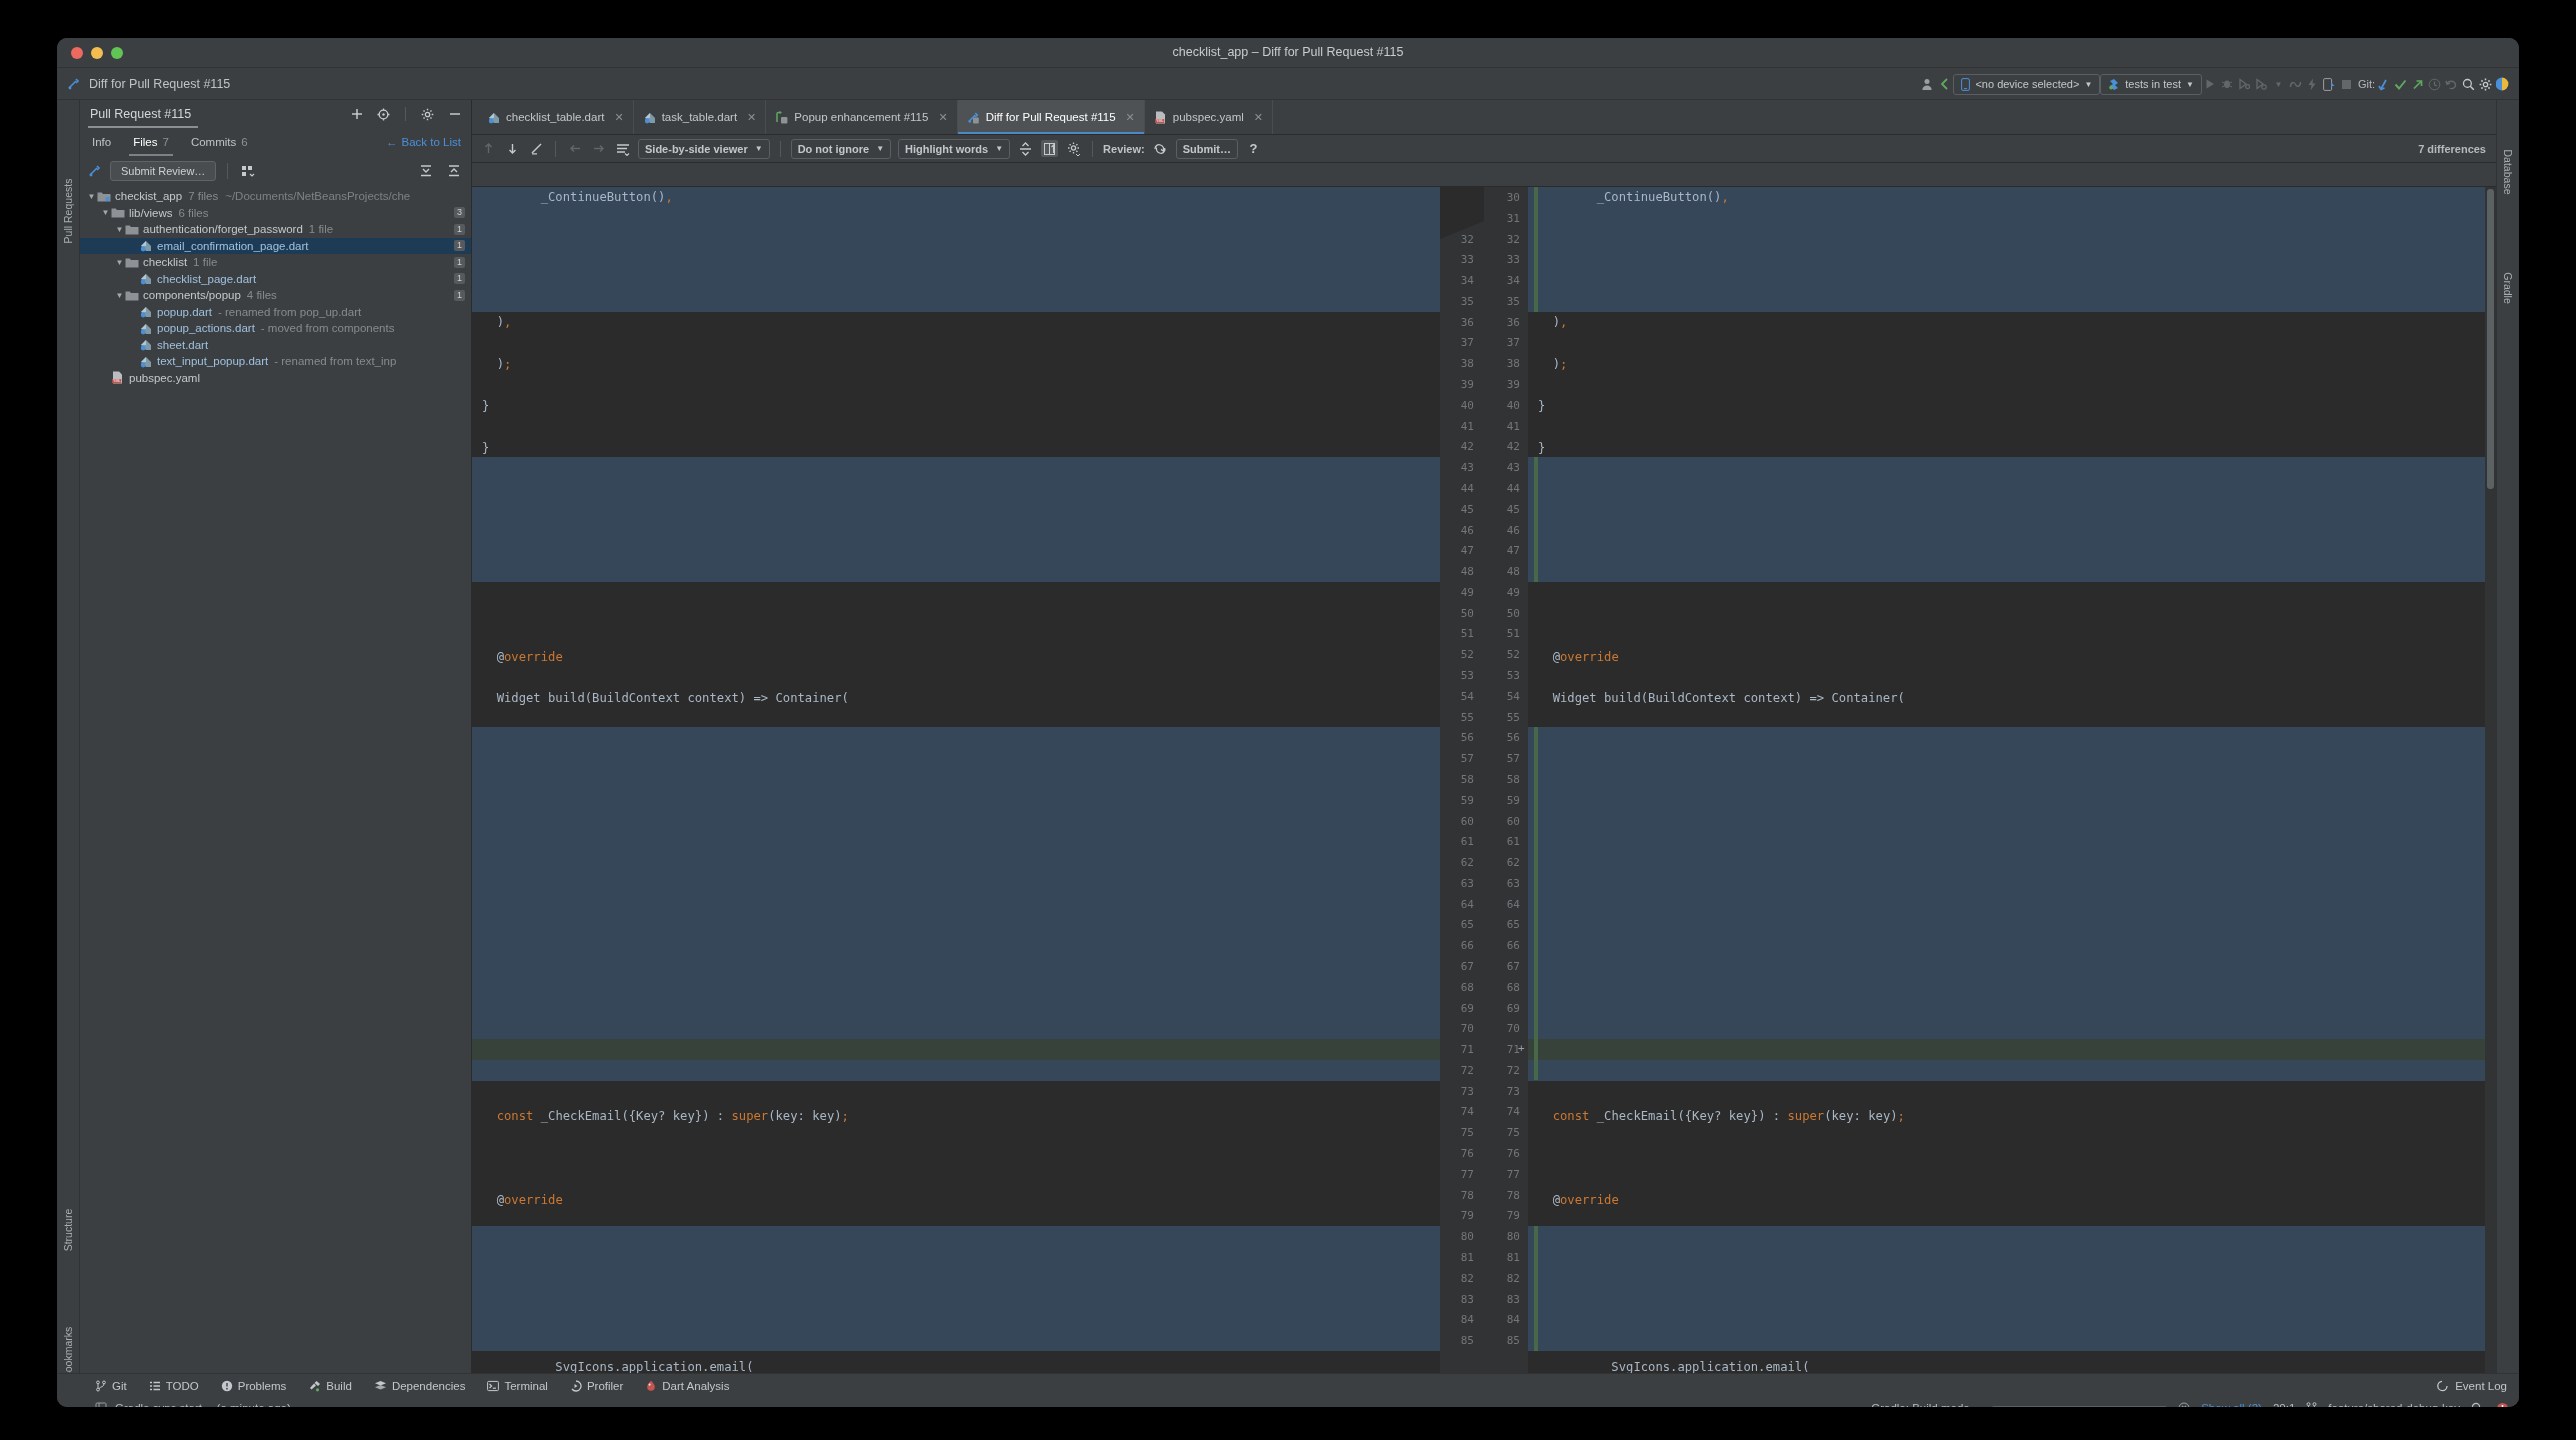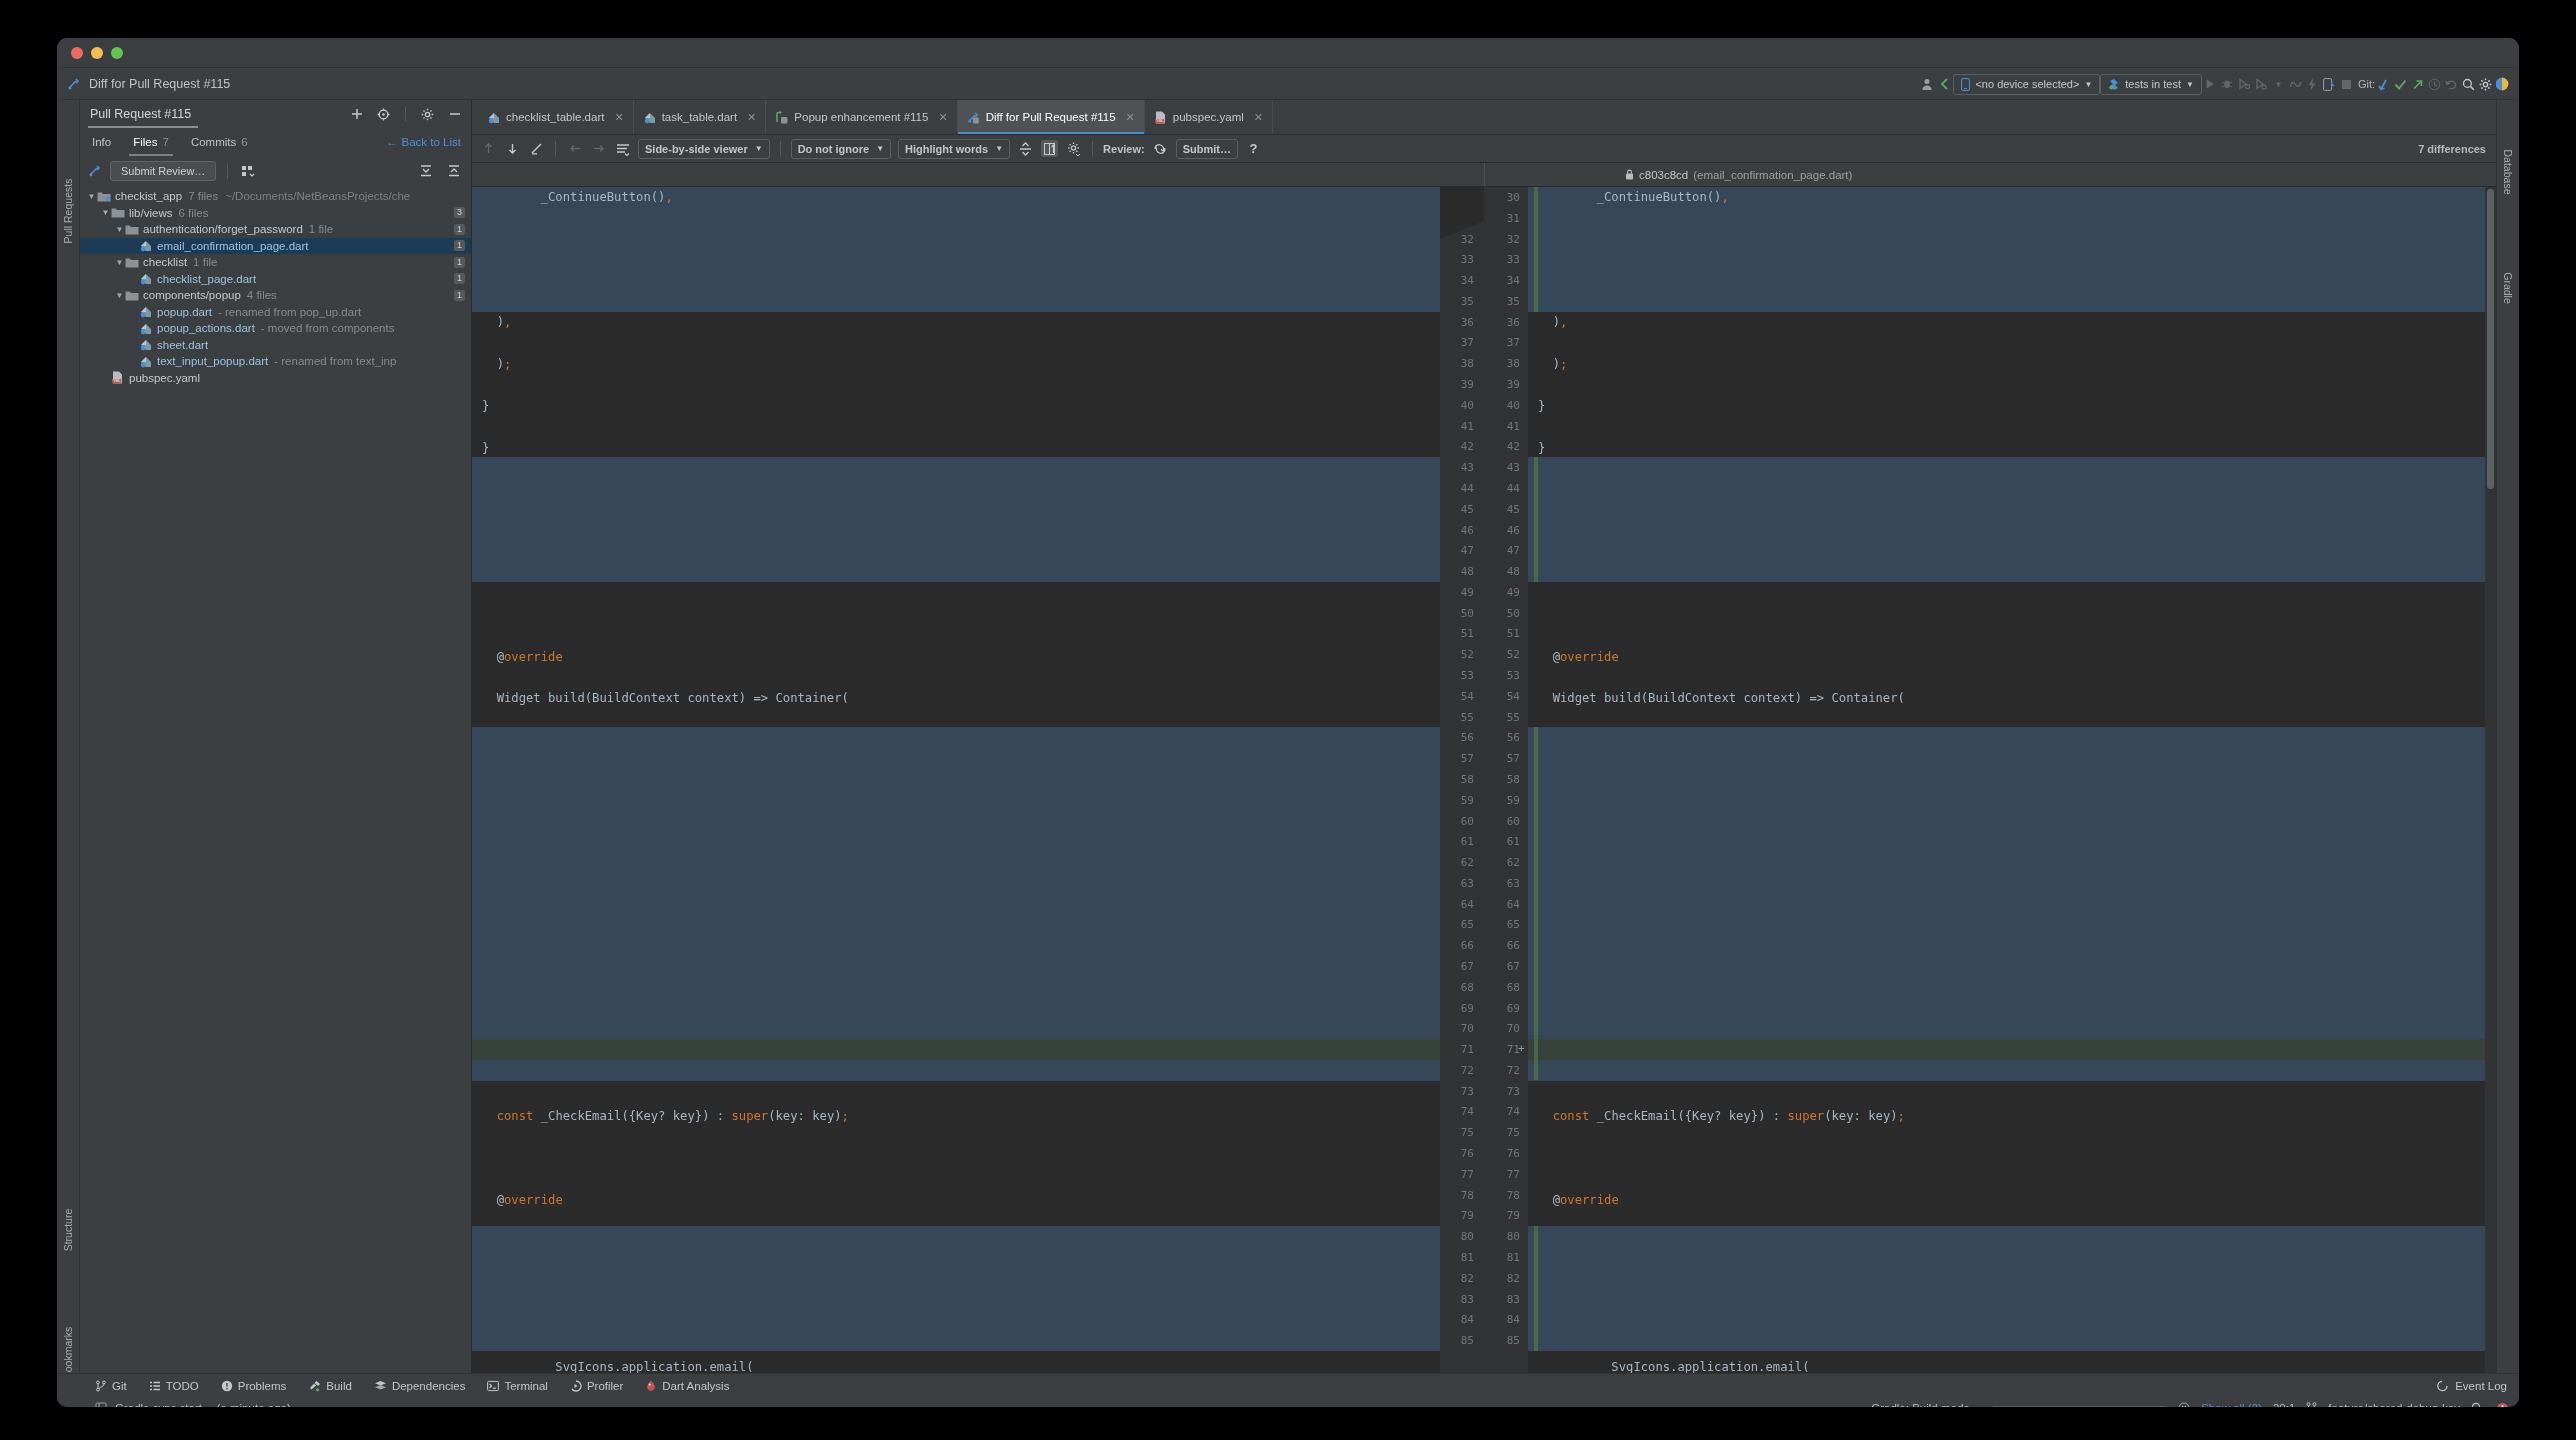--- a/index.html
+++ b/index.html
@@ -135,20 +135,21 @@
 <body>
 
 <div class="win">
 
   <div class="titlebar">
     <div class="lights">
       <div class="light l-red"></div>
       <div class="light l-yel"></div>
       <div class="light l-grn"></div>
     </div>
+    <div class="win-title">checklist_app – Diff for Pull Request #115</div>
   </div>
 
   <div class="projbar">
     <span class="ic">
       <svg width="14" height="14" viewBox="0 0 14 14">
           <path d="M2 11 L9 4" stroke="#4a90d9" stroke-width="1.6" fill="none"></path>
           <path d="M9 2 L11 4 L9 6" stroke="#4a90d9" stroke-width="1.6" fill="none"></path>
           <circle cx="3" cy="11" r="1.4" fill="#4a90d9"></circle>
         </svg>
     </span>
@@ -702,30 +703,20 @@
 
       <div class="fhdr">
         <div class="fh-l">
           <span>
             <svg width="9" height="11" viewBox="0 0 9 11">
                 <rect x="1" y="4.5" width="7" height="6" rx="1" fill="#b9bdc1"></rect>
                 <path d="M2.6 4.5 V3 a1.9 1.9 0 0 1 3.8 0 V4.5" stroke="#b9bdc1" fill="none" stroke-width="1.1"></path>
               </svg>
           </span>
           <span>2c005ff9</span>
-        </div>
-        <div class="fh-r" style="padding-left:140px">
-          <span>
-            <svg width="9" height="11" viewBox="0 0 9 11">
-                <rect x="1" y="4.5" width="7" height="6" rx="1" fill="#b9bdc1"></rect>
-                <path d="M2.6 4.5 V3 a1.9 1.9 0 0 1 3.8 0 V4.5" stroke="#b9bdc1" fill="none" stroke-width="1.1"></path>
-              </svg>
-          </span>
-          <span>c803c8cd</span>
-          <span style="color:#9ba0a4">(email_confirmation_page.dart)</span>
         </div>
       </div>
 
       <div class="panes">
         <div class="pane left" id="paneL">
           <div class="codearea" id="codeL"><div class="hl" style="top: 0px;"></div><div class="ln code" style="top: 0px;">        _ContinueButton()<span class="p">,</span></div><div class="hl" style="top: 21px;"></div><div class="ln code" style="top: 21px;">      ]<span class="p">,</span></div><div class="hl" style="top: 42px;"></div><div class="ln code" style="top: 42px;">    )<span class="p">,</span></div><div class="hl" style="top: 62px;"></div><div class="ln code" style="top: 62px;">  )<span class="p">,</span></div><div class="hl" style="top: 83px;"></div><div class="ln code" style="top: 83px;">  )<span class="p">;</span></div><div class="hl" style="top: 104px;"></div><div class="ln code" style="top: 104px;">}</div><div class="ln code" style="top: 125px;">}</div><div class="ln code" style="top: 145px;"></div><div class="ln code" style="top: 166px;"><span class="k">class</span> _ContinueButton <span class="k">extends</span> StatelessWidget {</div><div class="ln code" style="top: 187px;">  <span class="k">const</span> _ContinueButton({Key? key}) : <span class="k">super</span>(key: key)<span class="p">;</span></div><div class="ln code" style="top: 208px;"></div><div class="ln code" style="top: 229px;">  @<span class="k">override</span></div><div class="ln code" style="top: 249px;">  Widget build(BuildContext context) =&gt; Container(</div><div class="hl" style="top: 270px;"></div><div class="ln code" style="top: 270px;">      padding: <span class="k">const</span> EdgeInsets.only(bottom: <span class="n">20</span>)<span class="p">,</span></div><div class="hl" style="top: 291px;"></div><div class="ln code" style="top: 291px;">      child: PrimaryButton(</div><div class="hl" style="top: 312px;"></div><div class="ln code" style="top: 312px;">        content: <span class="k">const</span> TextButtonContent(text: <span class="s">'Continue'</span>)<span class="p">,</span></div><div class="hl" style="top: 333px;"></div><div class="ln code" style="top: 333px;">        onPressed: context.router.popUntilRoot<span class="p">,</span></div><div class="hl" style="top: 353px;"></div><div class="ln code" style="top: 353px;">      )<span class="p">,</span></div><div class="hl" style="top: 374px;"></div><div class="ln code" style="top: 374px;">    )<span class="p">;</span></div><div class="ln code" style="top: 395px;">}</div><div class="ln code" style="top: 416px;"></div><div class="ln code" style="top: 436px;"><span class="k">class</span> _CheckEmail <span class="k">extends</span> StatelessWidget {</div><div class="ln code" style="top: 457px;">  <span class="k">const</span> _CheckEmail({Key? key}) : <span class="k">super</span>(key: key)<span class="p">;</span></div><div class="ln code" style="top: 478px;"></div><div class="ln code" style="top: 499px;">  @<span class="k">override</span></div><div class="ln code" style="top: 520px;">  Widget build(BuildContext context) =&gt; Column(</div><div class="hl" style="top: 540px;"></div><div class="ln code" style="top: 540px;">        mainAxisAlignment: MainAxisAlignment.center<span class="p">,</span></div><div class="hl" style="top: 561px;"></div><div class="ln code" style="top: 561px;">        children: [</div><div class="hl" style="top: 582px;"></div><div class="ln code" style="top: 582px;">          SvgIcons.application.email(</div><div class="hl" style="top: 603px;"></div><div class="hl" style="top: 624px;"></div><div class="hl" style="top: 644px;"></div><div class="hl" style="top: 665px;"></div><div class="hl" style="top: 686px;"></div><div class="hl" style="top: 707px;"></div><div class="hl" style="top: 727px;"></div><div class="hl" style="top: 748px;"></div><div class="hl" style="top: 769px;"></div><div class="hl" style="top: 790px;"></div><div class="hl" style="top: 811px;"></div><div class="hl" style="top: 831px;"></div><div class="hl-ins" style="top: 852px;"></div><div class="hl" style="top: 873px;"></div><div class="hl" style="top: 1039px;"></div><div class="hl" style="top: 1060px;"></div><div class="hl" style="top: 1081px;"></div><div class="hl" style="top: 1102px;"></div><div class="hl" style="top: 1122px;"></div><div class="hl" style="top: 1143px;"></div></div>
           <div class="gut g1" id="gutL">
               <div class="lnum" style="top: 4px; left: 4px;">30</div>
               <div style="position: absolute; left: 0px; right: 0px; top: 0px; height: 21px; z-index: -1; background: rgb(61, 86, 112);"></div>
               <div class="lnum" style="top: 25px; left: 4px;">31</div>

